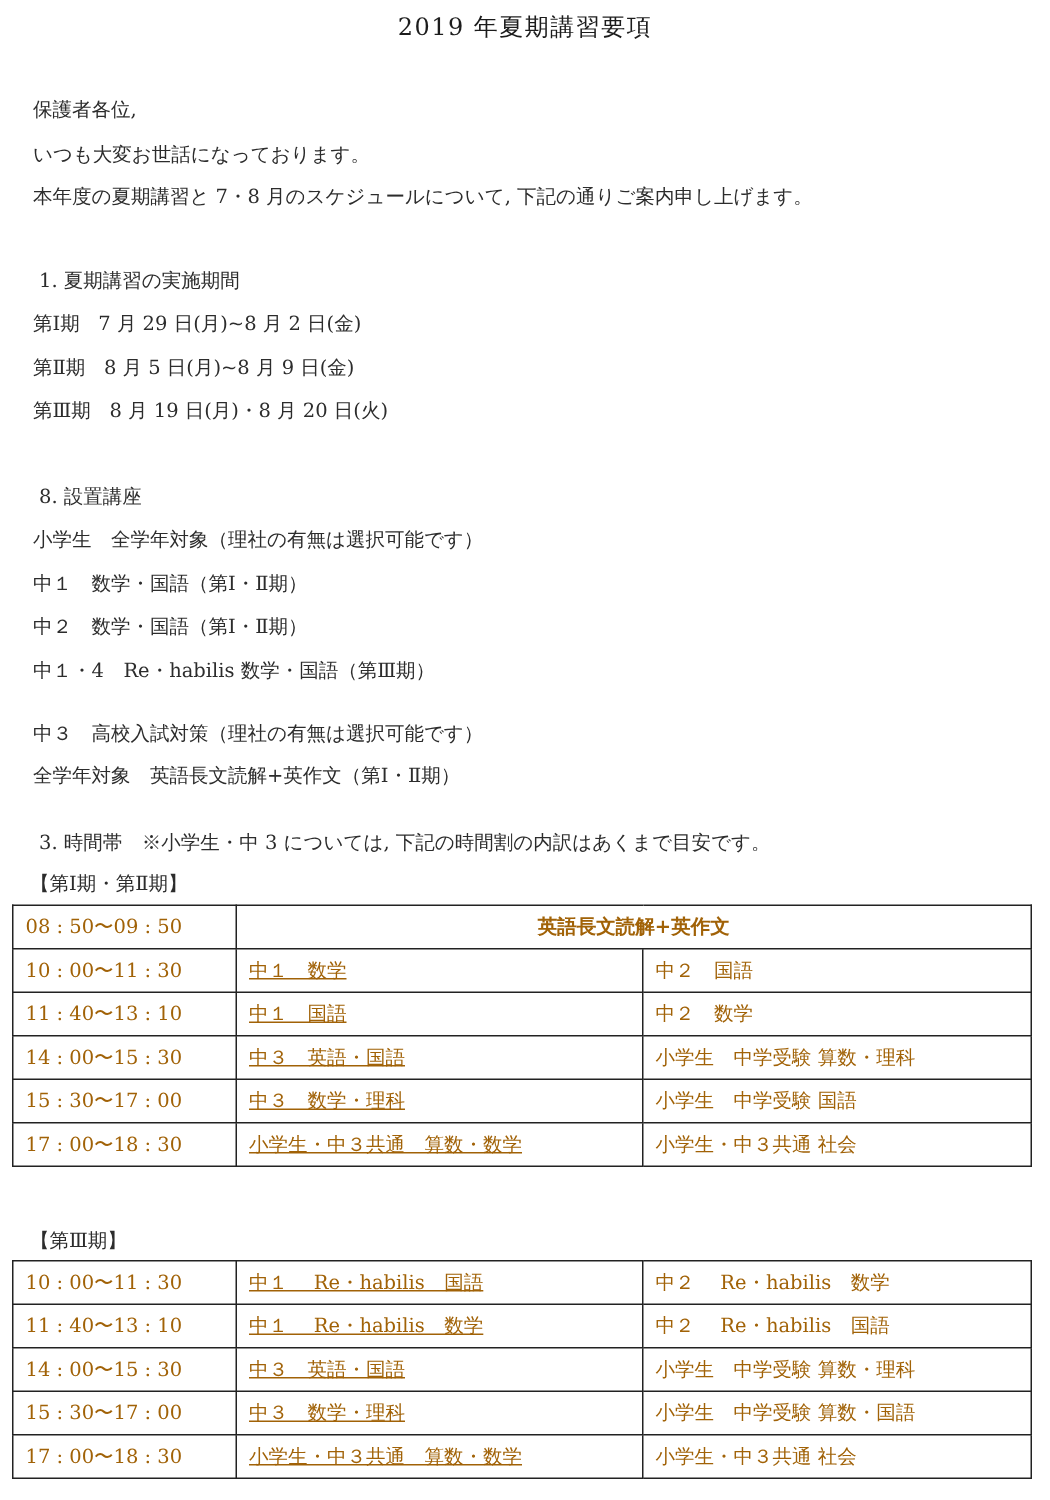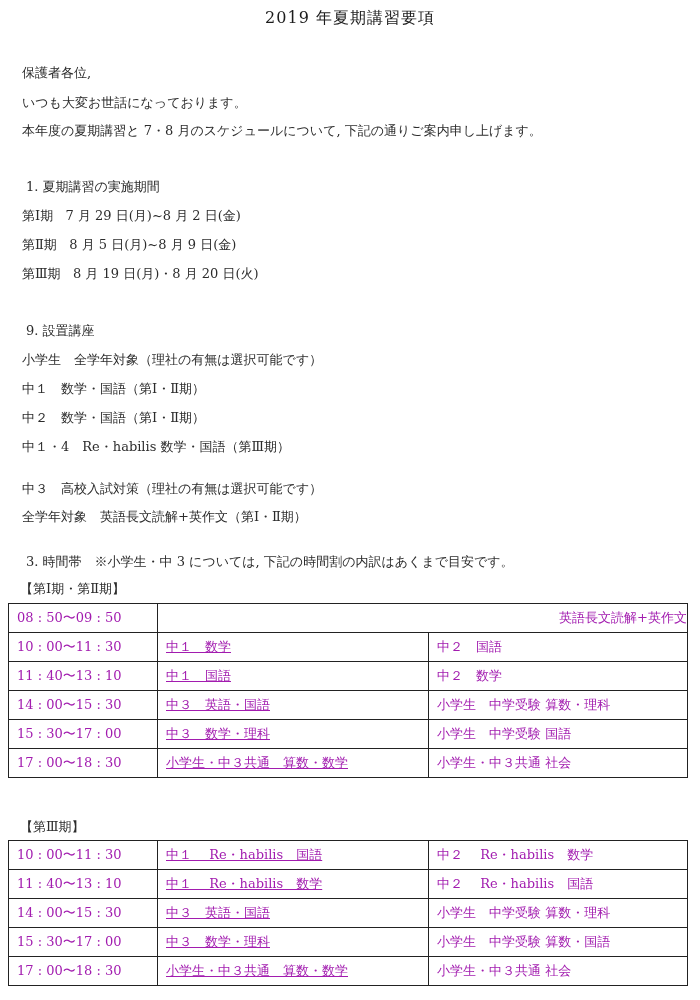--- a/index.html
+++ b/index.html
@@ -10,29 +10,29 @@
   }
   .title {
     position: absolute; top: 8px; left: 0; width: 700px; text-align: center;
     font-size: 16px; letter-spacing: 1px; color: #1c1c1c;
   }
   .line {
     position: absolute; left: 10px; font-size: 13px; white-space: nowrap; color: #2c2c2c; margin-left: 12px;
   }
   table.sched {
     position: absolute; left: 8px; width: 680px;
-    border-collapse: collapse; font-size: 13px; color: #a21caf;
+    border-collapse: collapse; font-size: 13px; color: #a16207;
   }
   table.sched td {
     border: 1.5px solid #222; height: 28px; padding: 0 0 0 8px;
     white-space: nowrap; vertical-align: middle;
   }
   table.sched td.time { width: 140px; }
   table.sched td.colA { width: 262px; text-decoration: underline; }
-  table.sched td.span { text-align: right; padding-left: 0; }
+  table.sched td.span { text-align: center; padding-left: 0; font-weight: bold; }
 </style>
 </head>
 <body>
 
 <div class="title">2019 年夏期講習要項</div>
 
 <div class="line" style="top:64px">保護者各位,</div>
 <div class="line" style="top:94px">いつも大変お世話になっております。</div>
 <div class="line" style="top:122px">本年度の夏期講習と 7・8 月のスケジュールについて, 下記の通りご案内申し上げます。</div>
 
@@ -43,21 +43,21 @@
 </div>
 <div class="line" style="top:236px">
   <span>第Ⅱ期</span>&nbsp;&nbsp;
   <span>8 月 5 日(月)~8 月 9 日(金)</span>
 </div>
 <div class="line" style="top:265px">
   <span>第Ⅲ期</span>&nbsp;&nbsp;
   <span>8 月 19 日(月)・8 月 20 日(火)</span>
 </div>
 
-<div class="line" style="top:322px;left:14px">9. 設置講座</div>
+<div class="line" style="top:322px;left:14px">8. 設置講座</div>
 <div class="line" style="top:351px">小学生　全学年対象（理社の有無は選択可能です）</div>
 <div class="line" style="top:380px">中１　数学・国語（第Ⅰ・Ⅱ期）</div>
 <div class="line" style="top:409px">中２　数学・国語（第Ⅰ・Ⅱ期）</div>
 <div class="line" style="top:438px">中１・4　Re・habilis 数学・国語（第Ⅲ期）</div>
 <div class="line" style="top:480px">中３　高校入試対策（理社の有無は選択可能です）</div>
 <div class="line" style="top:508px">全学年対象　英語長文読解+英作文（第Ⅰ・Ⅱ期）</div>
 
 <div class="line" style="top:553px;left:14px">3. 時間帯　※小学生・中 3 については, 下記の時間割の内訳はあくまで目安です。</div>
 <div class="line" style="top:580px;left:8px">【第Ⅰ期・第Ⅱ期】</div>
 

